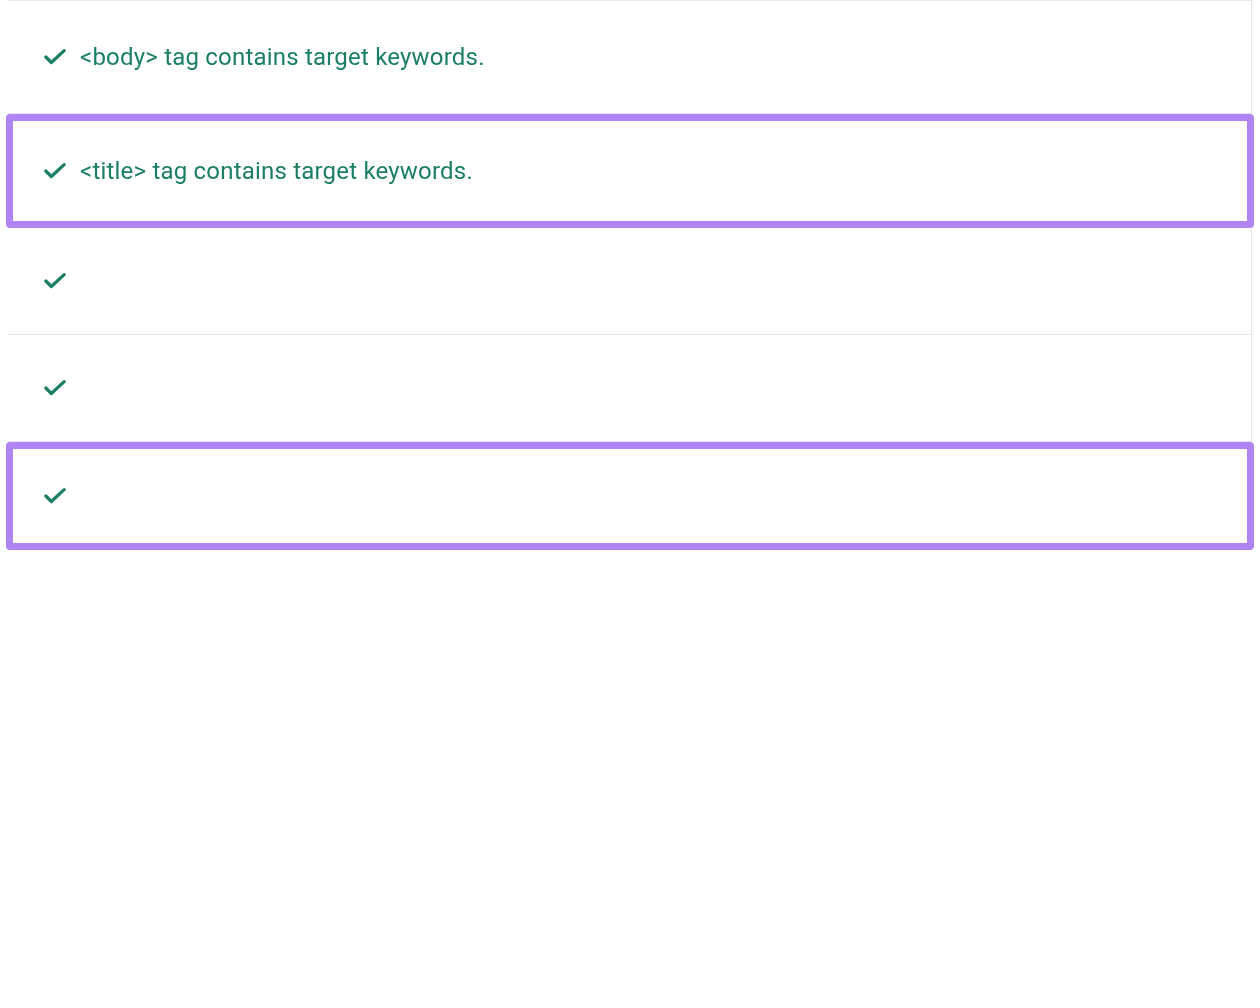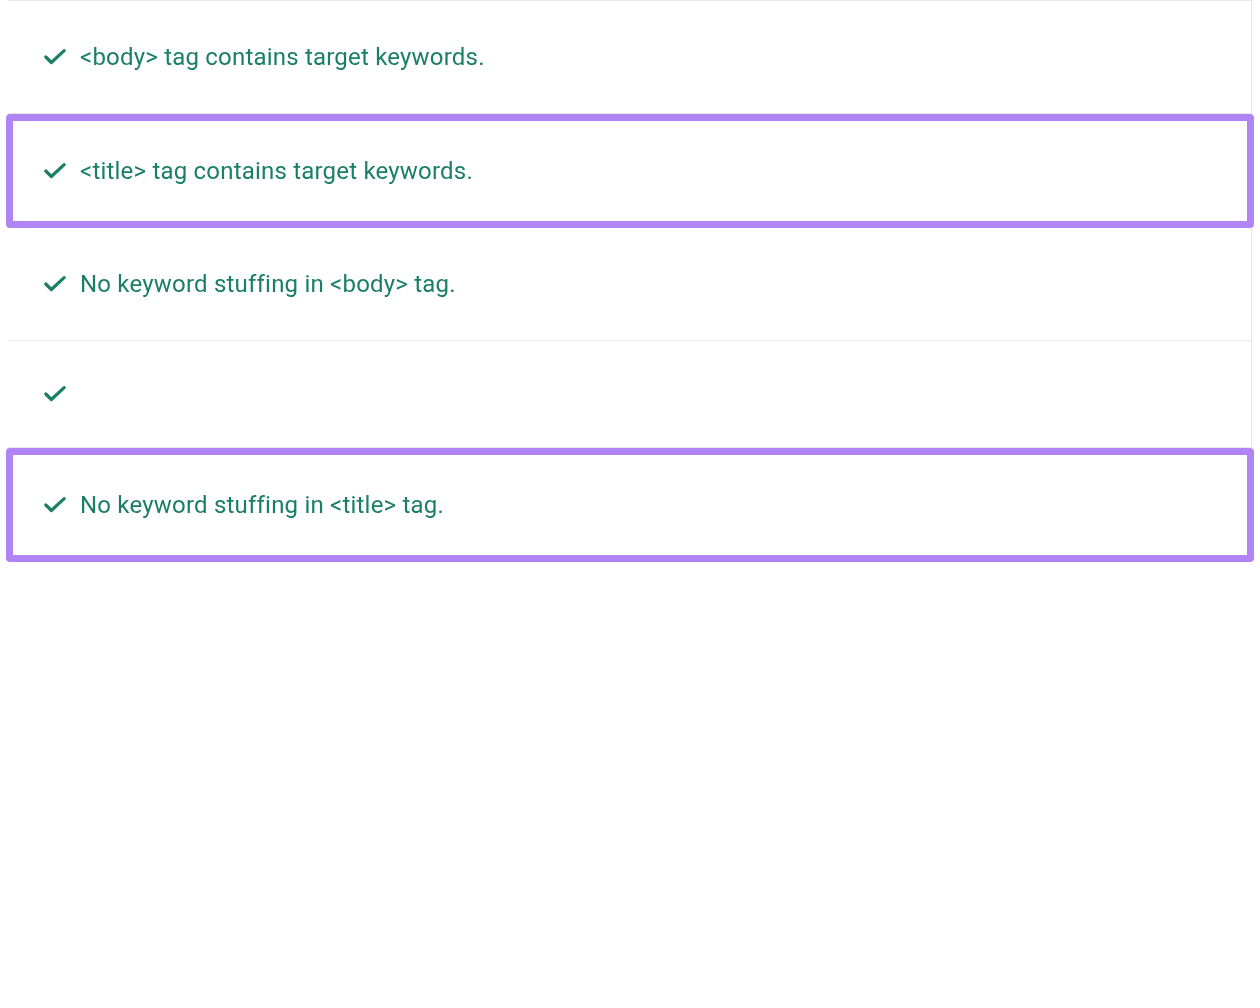--- a/index.html
+++ b/index.html
@@ -85,34 +85,32 @@
     </span>
     <span class="check-label">&lt;title&gt; tag contains target keywords.</span>
   </div>
 
   <div class="check-row">
     <span class="check-icon">
       <svg viewBox="0 0 24 18">
           <polyline points="2,9 8,15 22,2"></polyline>
         </svg>
     </span>
-    <span class="check-label">No keyword stuffing in &lt;body&gt; tag.</span>
   </div>
 
   <div class="check-row">
     <span class="check-icon">
       <svg viewBox="0 0 24 18">
           <polyline points="2,9 8,15 22,2"></polyline>
         </svg>
     </span>
   </div>
 
 
   <div class="check-row highlighted">
     <span class="check-icon">
       <svg viewBox="0 0 24 18">
           <polyline points="2,9 8,15 22,2"></polyline>
         </svg>
     </span>
-    <span class="check-label">No keyword stuffing in &lt;title&gt; tag.</span>
   </div>
 
 </div>
 
 </body></html>

